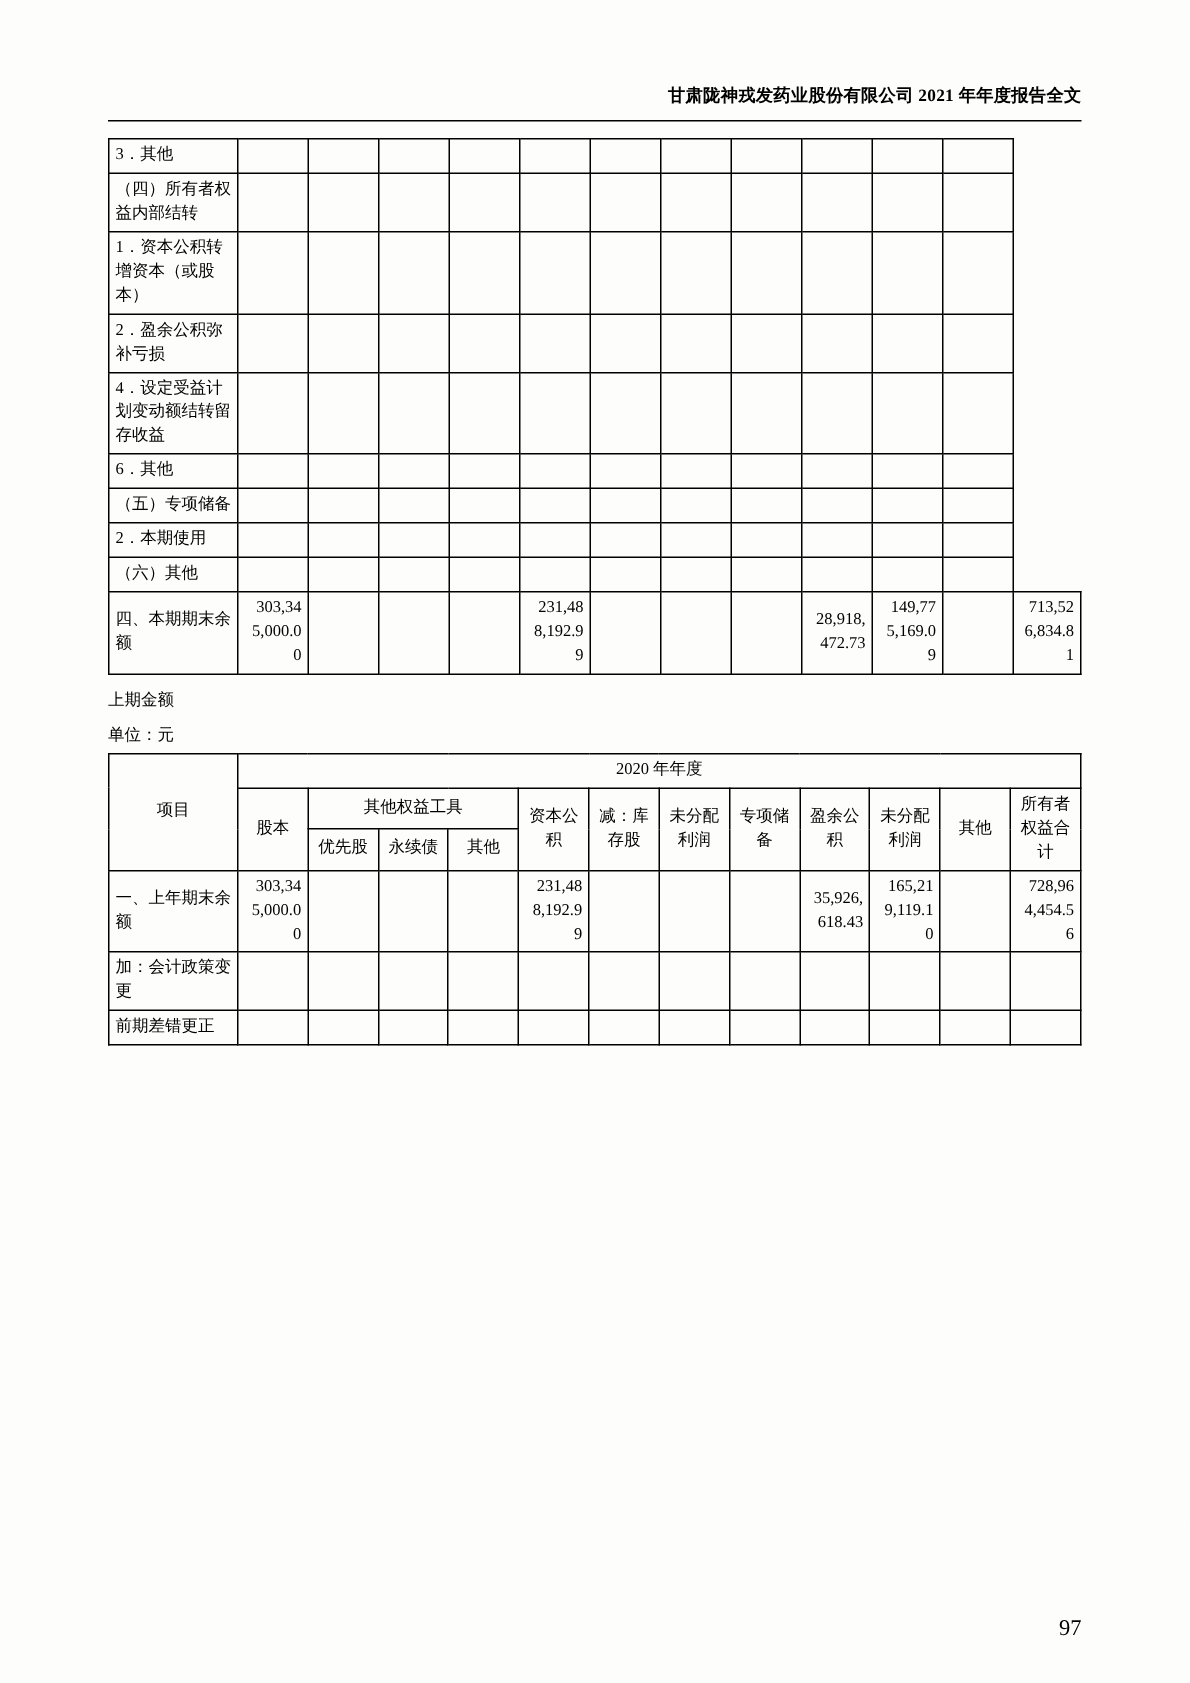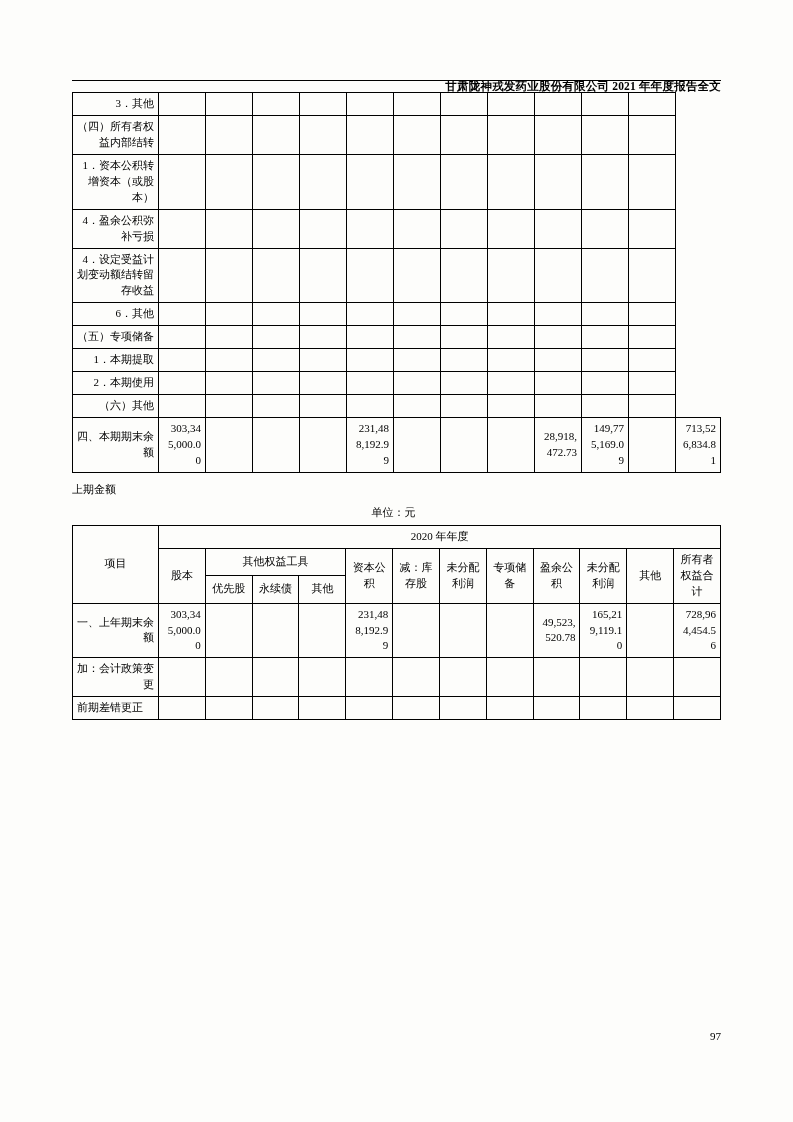--- a/index.html
+++ b/index.html
@@ -25,21 +25,20 @@
     position: absolute;
     left: 0;
     top: 56px;
     width: 793px;
     text-align: right;
     padding-right: 72px;
     box-sizing: border-box;
     font-size: 11.5px;
     font-weight: bold;
     letter-spacing: 0.2px;
-    margin-top: 23px;
   }
   .header-rule {
     position: absolute;
     left: 72px;
     top: 80px;
     width: 649px;
     height: 1px;
     background: #000;
   }
   .content {
@@ -56,43 +55,43 @@
   table.doc td, table.doc th {
     border: 1px solid #000;
     font-size: 11px;
     line-height: 1.45;
     padding: 3px 4px;
     vertical-align: middle;
     font-weight: normal;
     word-break: break-all;
   }
   td.label {
-    text-align: right;
+    text-align: left;
   }
   td.num {
     text-align: right;
   }
   td.ctr {
     text-align: center;
   }
   .mid-note {
     font-size: 11px;
     margin: 9px 0 0 0;
   }
   .unit-note {
     font-size: 11px;
-    text-align: center;
+    text-align: left;
     margin: 8px 4px 5px 0;
     padding-right: 2px;
   }
   .pageno {
     position: absolute;
     right: 72px;
-    top: 1030px;
-    font-size: 11px;
+    top: 1078px;
+    font-size: 15px;
     font-weight: normal;
   }
   
   .t1 col.c0 { width: 86px; }
   .t1 col.cx { width: 47px; }
   
   .t2 col.c0 { width: 86px; }
 </style>
 </head>
 <body>
@@ -156,21 +155,21 @@
           <td class="num"></td>
           <td class="num"></td>
           <td class="num"></td>
           <td class="num"></td>
           <td class="num"></td>
           <td class="num"></td>
           <td class="num"></td>
           <td class="num"></td>
         </tr>
         <tr>
-          <td class="label">4．盈余公积弥补亏损</td>
+          <td class="label">2．盈余公积弥补亏损</td>
           <td class="num"></td>
           <td class="num"></td>
           <td class="num"></td>
           <td class="num"></td>
           <td class="num"></td>
           <td class="num"></td>
           <td class="num"></td>
           <td class="num"></td>
           <td class="num"></td>
           <td class="num"></td>
@@ -199,34 +198,20 @@
           <td class="num"></td>
           <td class="num"></td>
           <td class="num"></td>
           <td class="num"></td>
           <td class="num"></td>
           <td class="num"></td>
           <td class="num"></td>
         </tr>
         <tr>
           <td class="label">（五）专项储备</td>
-          <td class="num"></td>
-          <td class="num"></td>
-          <td class="num"></td>
-          <td class="num"></td>
-          <td class="num"></td>
-          <td class="num"></td>
-          <td class="num"></td>
-          <td class="num"></td>
-          <td class="num"></td>
-          <td class="num"></td>
-          <td class="num"></td>
-        </tr>
-        <tr>
-          <td class="label">1．本期提取</td>
           <td class="num"></td>
           <td class="num"></td>
           <td class="num"></td>
           <td class="num"></td>
           <td class="num"></td>
           <td class="num"></td>
           <td class="num"></td>
           <td class="num"></td>
           <td class="num"></td>
           <td class="num"></td>
@@ -324,21 +309,21 @@
         <tr>
           <td class="label">一、上年期末余额</td>
           <td class="num">303,345,000.00</td>
           <td class="num"></td>
           <td class="num"></td>
           <td class="num"></td>
           <td class="num">231,488,192.99</td>
           <td class="num"></td>
           <td class="num"></td>
           <td class="num"></td>
-          <td class="num">49,523,520.78</td>
+          <td class="num">35,926,618.43</td>
           <td class="num">165,219,119.10</td>
           <td class="num"></td>
           <td class="num">728,964,454.56</td>
         </tr>
         <tr>
           <td class="label">加：会计政策变更</td>
           <td class="num"></td>
           <td class="num"></td>
           <td class="num"></td>
           <td class="num"></td>

